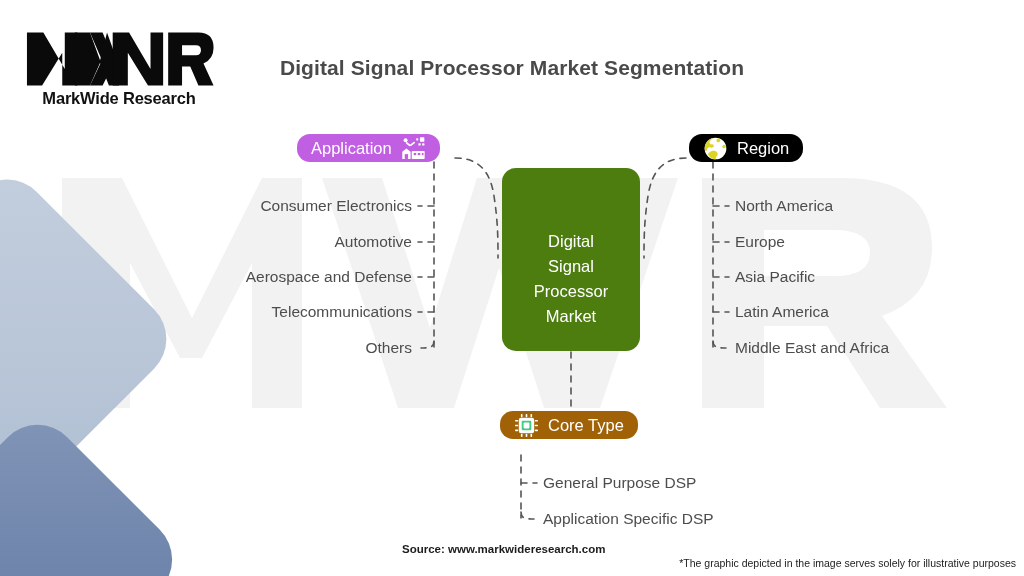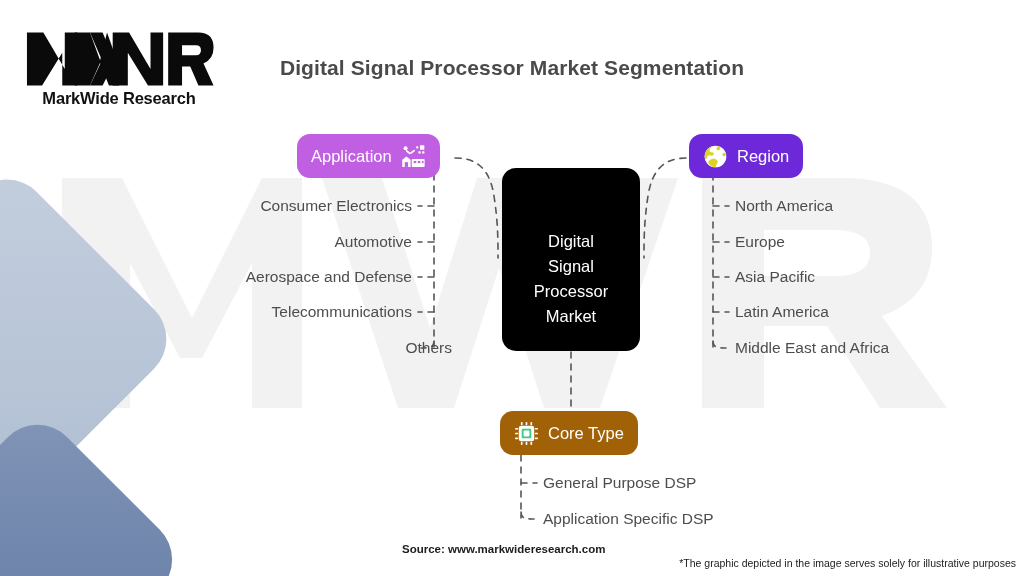--- a/index.html
+++ b/index.html
@@ -70,21 +70,21 @@
   }
 
   
   .connectors{position:absolute;left:0;top:0;width:1024px;height:576px;}
 
   
   .center-node{
     position:absolute;
     left:502px;top:168px;
     width:138px;height:183px;
-    background:#000000;
+    background:#4d7c0f;
     border-radius:14px;
     color:#ffffff;
     display:flex;
     align-items:flex-end;
     justify-content:center;
     box-sizing:border-box;
     padding-bottom:22px;
   }
   .center-node .label{
     text-align:center;
@@ -98,29 +98,29 @@
   .badge{
     position:absolute;
     display:flex;
     align-items:center;
     gap:9px;
     border-radius:13px;
     padding:8px 14px;
     color:#ffffff;
     font-size:16.5px;
     box-sizing:border-box;
-    height:44px;
+    height:28px;
   }
   .badge .bicon{
     width:25px;height:25px;
     display:block;
     flex:0 0 auto;
   }
   #badge-application{left:297px;top:134px;background:#c05fe2;}
-  #badge-region{left:689px;top:134px;background:#6d28d9;}
+  #badge-region{left:689px;top:134px;background:#000000;}
   #badge-coretype{left:500px;top:411px;background:#a16207;}
 
   
   .leaf{
     position:absolute;
     font-size:15.5px;
     color:#4d4d4d;
     white-space:nowrap;
   }
   .leaf-left{text-align:left;transform:translate(-100%,-50%);}
@@ -266,21 +266,21 @@
         <rect x="9.2" y="9.2" width="5.6" height="5.6" rx="0.8" fill="#ffffff"></rect>
       </g>
     </svg>
     <span>Core Type</span>
   </div>
 
   <div class="leaf leaf-left" style="left:412px;top:206px;">Consumer Electronics</div>
   <div class="leaf leaf-left" style="left:412px;top:242px;">Automotive</div>
   <div class="leaf leaf-left" style="left:412px;top:277px;">Aerospace and Defense</div>
   <div class="leaf leaf-left" style="left:412px;top:312px;">Telecommunications</div>
-  <div class="leaf leaf-left" style="left:412px;top:348px;margin-left:40px;">Others</div>
+  <div class="leaf leaf-left" style="left:412px;top:348px;">Others</div>
 
   <div class="leaf leaf-right" style="left:735px;top:206px;">North America</div>
   <div class="leaf leaf-right" style="left:735px;top:242px;">Europe</div>
   <div class="leaf leaf-right" style="left:735px;top:277px;">Asia Pacific</div>
   <div class="leaf leaf-right" style="left:735px;top:312px;">Latin America</div>
   <div class="leaf leaf-right" style="left:735px;top:348px;">Middle East and Africa</div>
 
   <div class="leaf leaf-right" style="left:543px;top:483px;">General Purpose DSP</div>
   <div class="leaf leaf-right" style="left:543px;top:519px;">Application Specific DSP</div>
 

